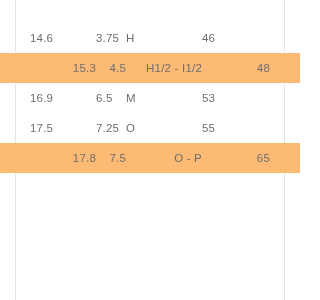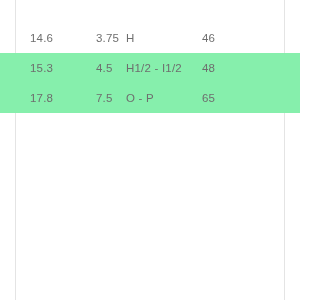--- a/index.html
+++ b/index.html
@@ -52,21 +52,22 @@
     width: 300px;
     border-collapse: collapse;
     table-layout: fixed;
   }
 
   .size-table tr {
     height: 30px;
   }
 
   .size-table tr.zebra td {
-    background: #86efac;
+    background: #fdba74;
+    text-align: right;
   }
 
   .size-table td {
     padding: 0;
     border: 0;
     font-size: 11.5px;
     line-height: 30px;
     color: #6e6e6e;
     letter-spacing: 0.2px;
     white-space: nowrap;
@@ -115,20 +116,36 @@
             <td></td>
           </tr>
           <tr class="zebra">
             <td></td>
             <td class="cell-cm">15.3</td>
             <td class="cell-us">4.5</td>
             <td class="cell-uk">H1/2 - I1/2</td>
             <td class="cell-eu">48</td>
             <td></td>
           </tr>
+          <tr class="">
+            <td></td>
+            <td class="cell-cm">16.9</td>
+            <td class="cell-us">6.5</td>
+            <td class="cell-uk">M</td>
+            <td class="cell-eu">53</td>
+            <td></td>
+          </tr>
+          <tr class="">
+            <td></td>
+            <td class="cell-cm">17.5</td>
+            <td class="cell-us">7.25</td>
+            <td class="cell-uk">O</td>
+            <td class="cell-eu">55</td>
+            <td></td>
+          </tr>
           <tr class="zebra">
             <td></td>
             <td class="cell-cm">17.8</td>
             <td class="cell-us">7.5</td>
             <td class="cell-uk">O - P</td>
             <td class="cell-eu">65</td>
             <td></td>
           </tr>
         </tbody>
     </table>

